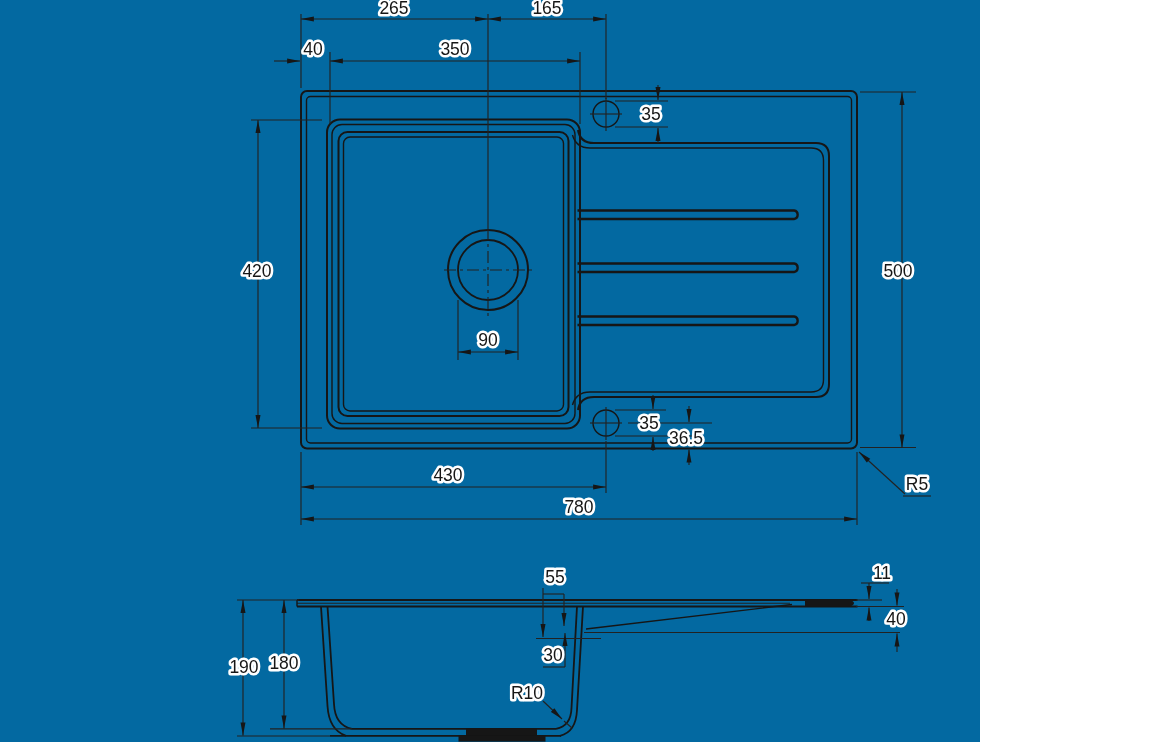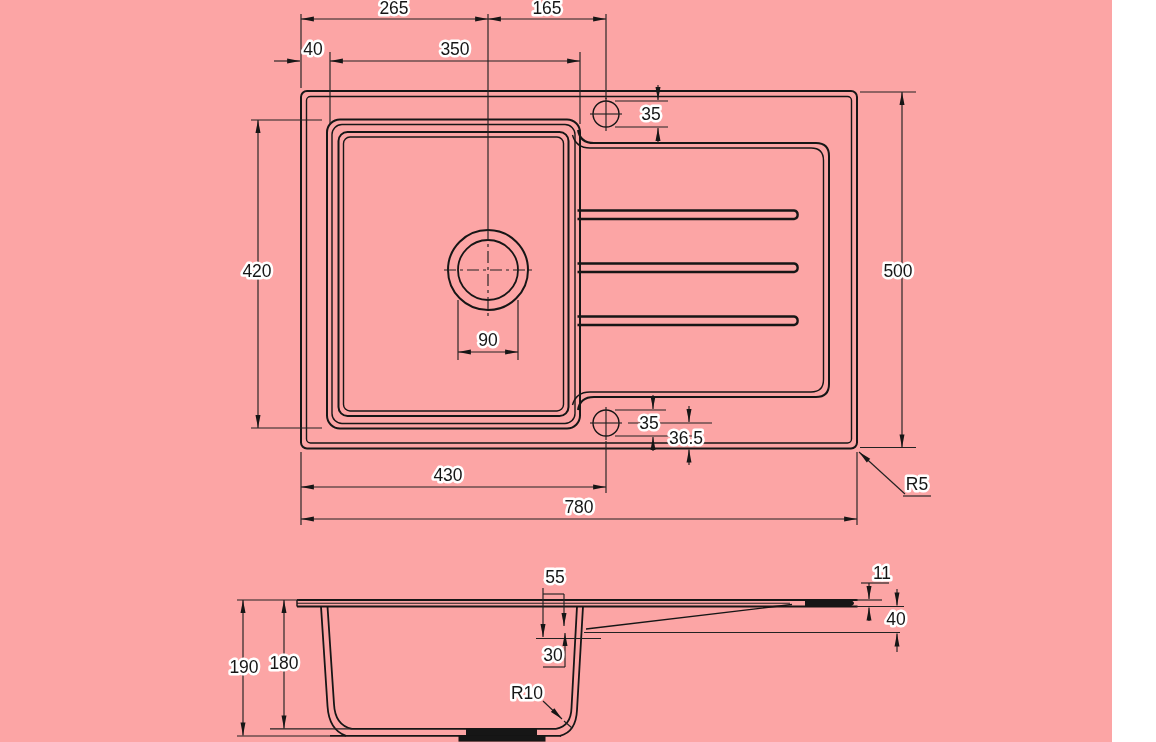--- a/index.html
+++ b/index.html
@@ -1,16 +1,16 @@
 <!DOCTYPE html>
 <html><head>
 <meta charset="utf-8">
 <style>
   html,body{margin:0;padding:0;background:#ffffff;}
-  .page{width:1112px;height:742px;background:#fca5a5;position:relative;overflow:hidden;}
+  .page{width:980px;height:742px;background:#0369a1;position:relative;overflow:hidden;}
   svg{display:block;}
   .g2{fill:none;stroke:#161616;stroke-width:2;stroke-linejoin:round;stroke-linecap:butt;}
   .g15{fill:none;stroke:#161616;stroke-width:1.4;stroke-linejoin:round;}
   .g18{fill:none;stroke:#161616;stroke-width:1.8;stroke-linejoin:round;}
   .g26{fill:none;stroke:#161616;stroke-width:2.4;stroke-linejoin:round;}
   .dim{fill:none;stroke:#222222;stroke-width:1.15;}
   .dim.b{marker-start:url(#ms);marker-end:url(#me);}
   .dim.e{marker-end:url(#me);}
   .cl{stroke-dasharray:12 4 3 4;}
   .solid{fill:#161616;stroke:none;}

